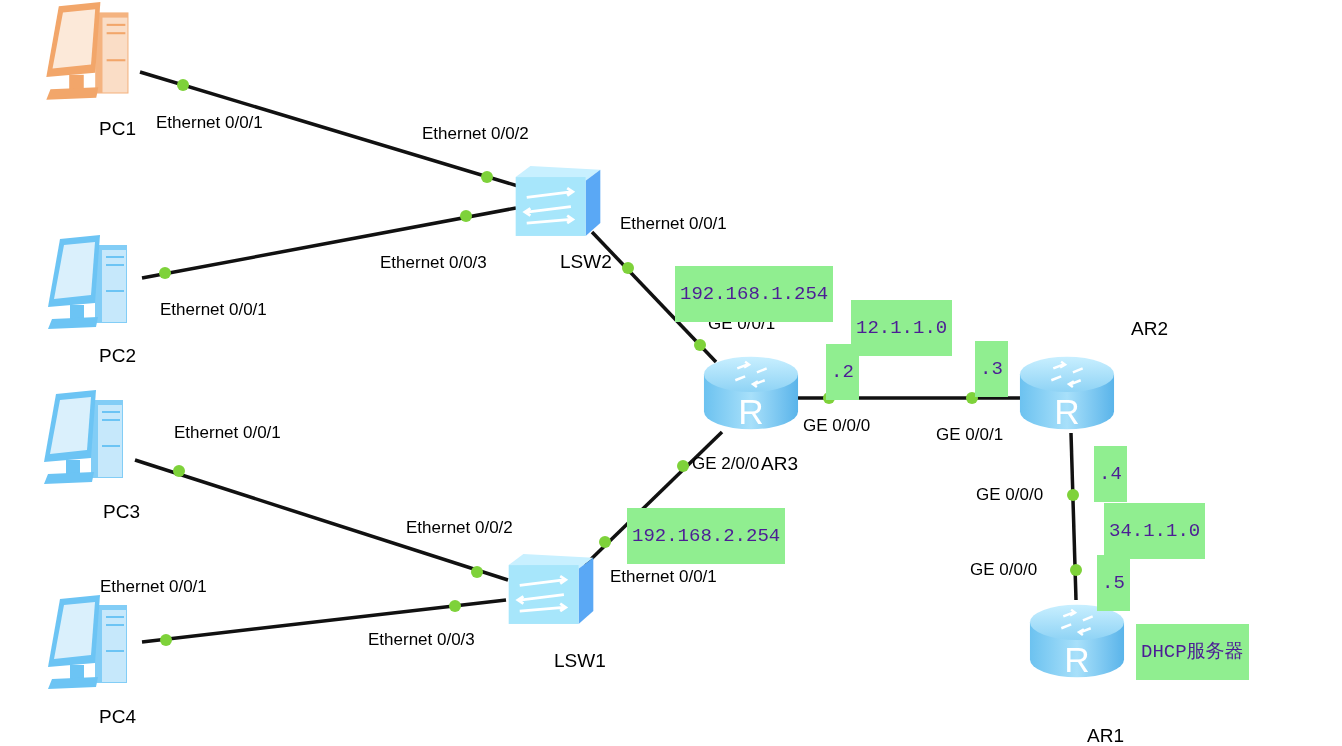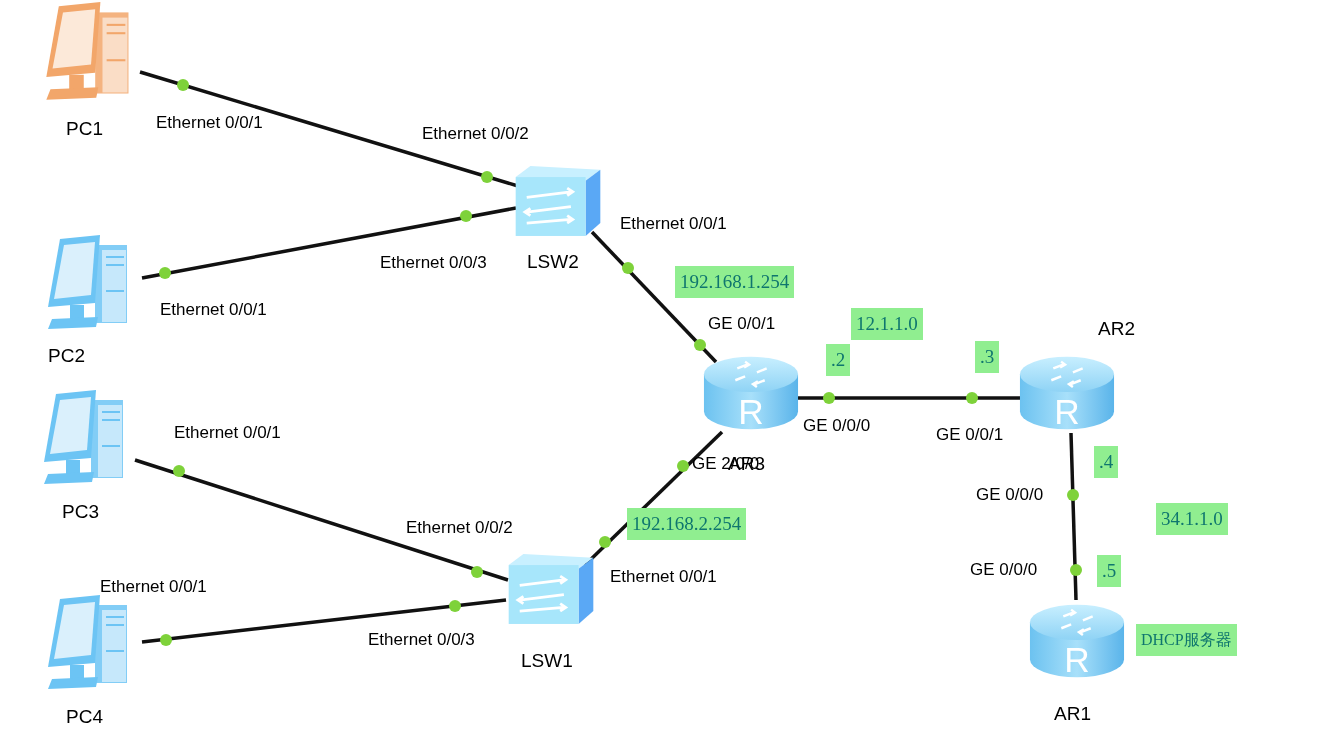--- a/index.html
+++ b/index.html
@@ -1,20 +1,20 @@
 <!DOCTYPE html>
 <html><head>
 <meta charset="utf-8">
 <style>
   html,body{margin:0;padding:0;background:#ffffff;}
   body{width:1342px;height:746px;position:relative;overflow:hidden;font-family:"Liberation Sans",sans-serif;}
   #canvas{position:absolute;left:0;top:0;}
   .lbl{position:absolute;font-size:17px;color:#000;white-space:nowrap;font-family:"Liberation Sans",sans-serif;line-height:20px;}
-  .dev{position:absolute;font-size:19px;color:#000;white-space:nowrap;font-family:"Liberation Sans",sans-serif;}
-  .note{position:absolute;background:#90ee90;font-family:Liberation Serif, serif;font-size:19px;color:#0f766e;padding:2px 5px;line-height:28px;white-space:nowrap;}
+  .dev{position:absolute;font-size:19px;color:#000;white-space:nowrap;font-family:"Liberation Sans",sans-serif;margin-left:33px;}
+  .note{position:absolute;background:#90ee90;font-family:Liberation Mono, monospace;font-size:19px;color:#4c1d95;padding:14px 5px;line-height:28px;white-space:nowrap;}
 </style>
 </head>
 <body>
 
 <svg id="canvas" width="1342" height="746">
 
   <g stroke="#111" stroke-width="3.5" fill="none">
     <line x1="140" y1="72" x2="518" y2="186"></line>
     <line x1="142" y1="278" x2="516" y2="208"></line>
     <line x1="592" y1="232" x2="716" y2="362"></line>
@@ -99,47 +99,47 @@
   <use href="#pcSym" x="30" y="390" width="112" height="100" style="color:#6cc4f4"></use>
   <use href="#pcSym" x="34" y="595" width="112" height="100" style="color:#6cc4f4"></use>
   <use href="#swSym" x="512" y="160" width="92" height="82"></use>
   <use href="#swSym" x="505" y="548" width="92" height="82"></use>
   <use href="#rtSym" x="702" y="350" width="98" height="84"></use>
   <use href="#rtSym" x="1018" y="350" width="98" height="84"></use>
   <use href="#rtSym" x="1028" y="598" width="98" height="84"></use>
 </svg>
 
 <div class="dev" style="left:66px;top:118px">PC1</div>
-<div class="dev" style="left:48px;top:345px">PC2</div>
-<div class="dev" style="left:62px;top:501px">PC3</div>
+<div class="dev" style="left:66px;top:345px">PC2</div>
+<div class="dev" style="left:70px;top:501px">PC3</div>
 <div class="dev" style="left:66px;top:706px">PC4</div>
 <div class="dev" style="left:527px;top:251px">LSW2</div>
 <div class="dev" style="left:521px;top:650px">LSW1</div>
 <div class="dev" style="left:728px;top:453px">AR3</div>
 <div class="dev" style="left:1098px;top:318px">AR2</div>
-<div class="dev" style="left:1054px;top:703px">AR1</div>
+<div class="dev" style="left:1054px;top:725px">AR1</div>
 
 <div class="lbl" style="left:156px;top:113px">Ethernet 0/0/1</div>
 <div class="lbl" style="left:422px;top:124px">Ethernet 0/0/2</div>
 <div class="lbl" style="left:160px;top:300px">Ethernet 0/0/1</div>
 <div class="lbl" style="left:380px;top:253px">Ethernet 0/0/3</div>
 <div class="lbl" style="left:620px;top:214px">Ethernet 0/0/1</div>
 <div class="lbl" style="left:708px;top:314px">GE 0/0/1</div>
 <div class="lbl" style="left:174px;top:423px">Ethernet 0/0/1</div>
 <div class="lbl" style="left:406px;top:518px">Ethernet 0/0/2</div>
 <div class="lbl" style="left:100px;top:577px">Ethernet 0/0/1</div>
 <div class="lbl" style="left:368px;top:630px">Ethernet 0/0/3</div>
 <div class="lbl" style="left:610px;top:567px">Ethernet 0/0/1</div>
 <div class="lbl" style="left:692px;top:454px">GE 2/0/0</div>
 <div class="lbl" style="left:803px;top:416px">GE 0/0/0</div>
 <div class="lbl" style="left:936px;top:425px">GE 0/0/1</div>
 <div class="lbl" style="left:976px;top:485px">GE 0/0/0</div>
 <div class="lbl" style="left:970px;top:560px">GE 0/0/0</div>
 
 <div class="note" style="left:675px;top:266px">192.168.1.254</div>
-<div class="note" style="left:851px;top:308px">12.1.1.0</div>
+<div class="note" style="left:851px;top:300px">12.1.1.0</div>
 <div class="note" style="left:826px;top:344px">.2</div>
 <div class="note" style="left:975px;top:341px">.3</div>
 <div class="note" style="left:627px;top:508px">192.168.2.254</div>
 <div class="note" style="left:1094px;top:446px">.4</div>
-<div class="note" style="left:1156px;top:503px">34.1.1.0</div>
+<div class="note" style="left:1104px;top:503px">34.1.1.0</div>
 <div class="note" style="left:1097px;top:555px">.5</div>
-<div class="note" style="left:1136px;top:624px;font-size:16px">DHCP服务器</div>
+<div class="note" style="left:1136px;top:624px;font-size:19px">DHCP服务器</div>
 
 </body></html>

